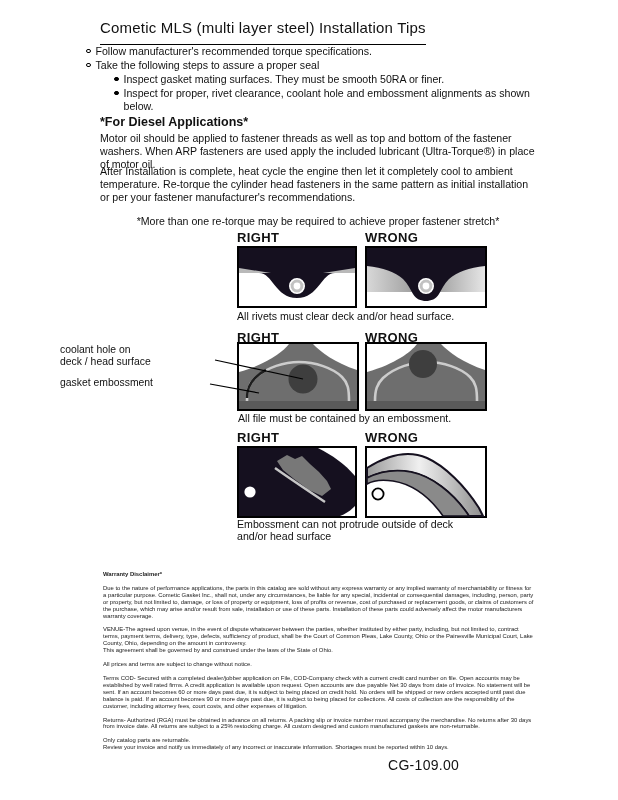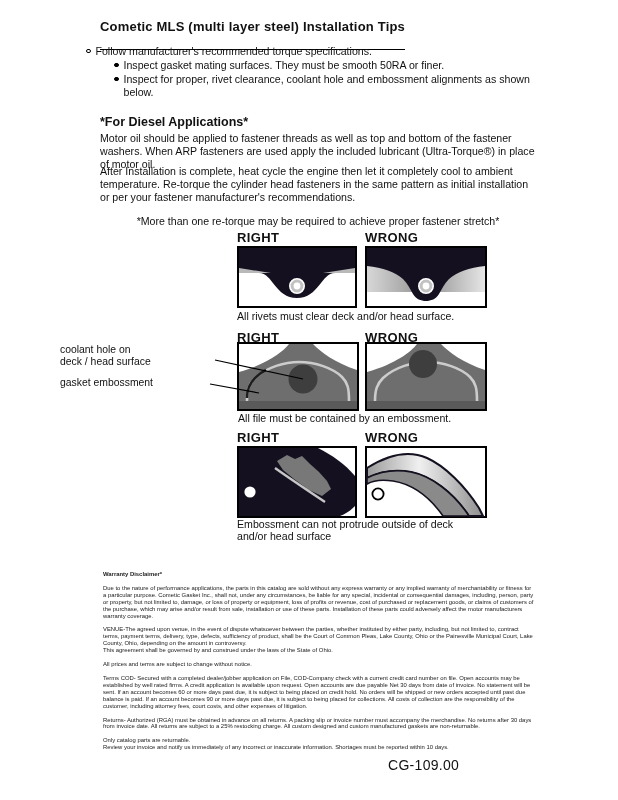--- a/index.html
+++ b/index.html
@@ -1,21 +1,21 @@
 <!DOCTYPE html>
 <html><head>
 <meta charset="utf-8">
 <style>
   * { margin:0; padding:0; box-sizing:border-box; }
   html,body { background:#ffffff; }
   body { font-family:"Liberation Sans", sans-serif; color:#111; }
   .page { position:relative; width:618px; height:800px; background:#fff; overflow:hidden; }
 
-  .title { position:absolute; left:100px; top:19px; font-size:13px; font-weight:bold;
-           letter-spacing:.2px; border-bottom:1.6px solid #000; padding-bottom:15px; }
+  .title { position:absolute; left:100px; top:19px; font-size:15px; font-weight:normal;
+           letter-spacing:.2px; border-bottom:1.6px solid #000; padding-bottom:8px; }
 
   .bullets { position:absolute; left:86px; top:45px; width:470px; font-size:10.6px; }
   .brow { display:flex; align-items:flex-start; height:14px; line-height:13px; }
   .brow.sub { margin-left:28px; }
   .mark { width:4.5px; height:4.5px; border:1px solid #000; border-radius:50%;
           margin:3.5px 5px 0 0; flex:0 0 auto; }
   .mark.filled { background:#000; }
 
   .h2 { position:absolute; left:100px; font-size:12.5px; font-weight:bold; }
   .para { position:absolute; left:100px; width:436px; font-size:10.6px; line-height:13px; }
@@ -40,20 +40,24 @@
 <body>
 
 <div class="page">
 
   <div class="title">Cometic MLS (multi layer steel) Installation Tips</div>
 
   <div class="bullets">
     <div class="brow">
       <span class="mark"></span>
       <span>Follow manufacturer's recommended torque specifications.</span>
+    </div>
+    <div class="brow">
+      <span class="mark"></span>
+      <span>Take the following steps to assure a proper seal</span>
     </div>
     <div class="brow sub">
       <span class="mark filled"></span>
       <span>Inspect gasket mating surfaces.  They must be smooth 50RA or finer.</span>
     </div>
     <div class="brow sub">
       <span class="mark filled"></span>
       <span>Inspect for proper, rivet clearance, coolant hole and embossment alignments as shown below.</span>
     </div>
   </div>

